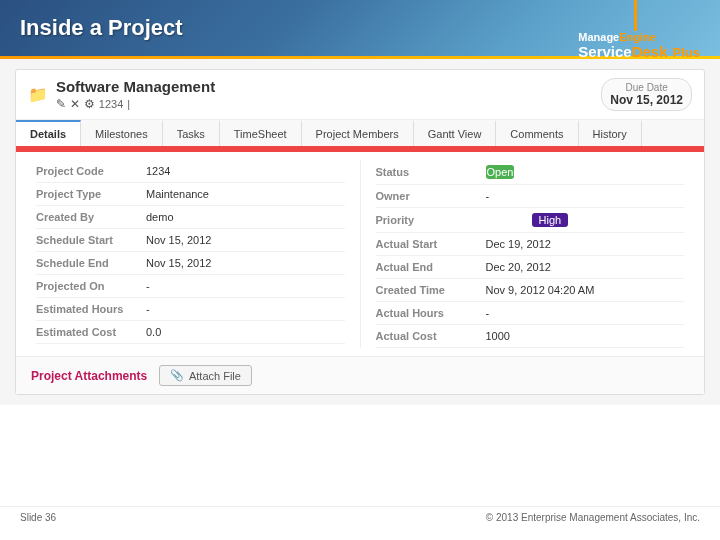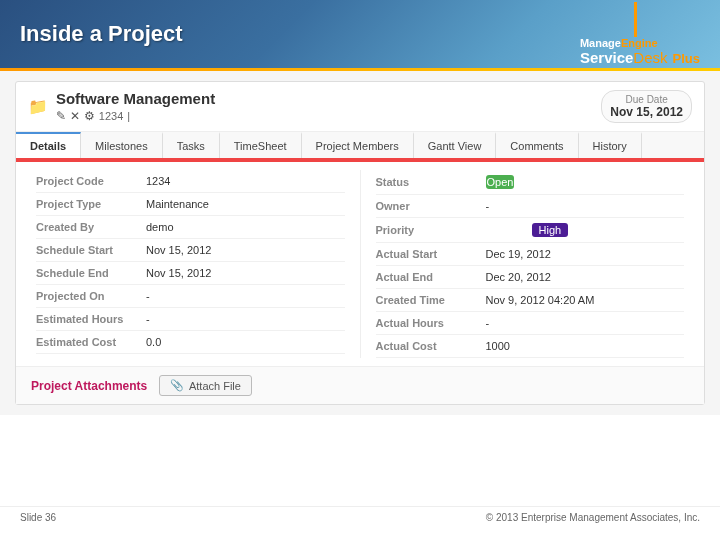--- a/index.html
+++ b/index.html
@@ -8,21 +8,21 @@
       font-size: 12px;
       background: #fff;
       width: 720px;
       height: 540px;
       overflow: hidden;
     }
 
     
     .header {
       background: linear-gradient(135deg, #2a5080 0%, #3a6fa0 40%, #5a9fc8 70%, #7abfe0 100%);
-      height: 68px;
+      height: 56px;
       display: flex;
       align-items: center;
       justify-content: space-between;
       padding: 13px 20px;
       position: relative;
     }
     .header-title {
       color: #fff;
       font-size: 22px;
       font-weight: bold;
@@ -107,21 +107,21 @@
     }
     .due-date-value {
       font-size: 12px;
       color: #333;
       font-weight: bold;
     }
 
     
     .tabs {
       display: flex;
-      border-bottom: 4px solid #ef4444;
+      border-bottom: 6px solid #ef4444;
       background: #f8f8f8;
     }
     .tab {
       padding: 6px 14px;
       font-size: 11px;
       color: #444;
       cursor: pointer;
       border-right: 1px solid #ddd;
       border-top: 2px solid transparent;
     }
@@ -230,21 +230,21 @@
 <div class="header">
   <span class="header-title">Inside a Project</span>
   <div class="logo-container">
     <div class="logo-line"></div>
     <div>
       <div style="font-size:11px; color:#fff; font-weight:bold;">
         <span>Manage</span><span style="color:#f90;">Engine</span>
       </div>
       <div style="display:flex; align-items:baseline; gap:0;">
         <span style="color:#fff; font-size:15px; font-weight:bold;">Service</span>
-          <span style="color:#f90; font-size:15px; font-weight:normal;">Desk</span>
+          <span style="color:#f90; font-size:15px; font-weight:bold;">Desk</span>
         <span style="color:#f90; font-size:13px; font-weight:bold; margin-left:5px;">Plus</span>
       </div>
     </div>
   </div>
 </div>
 <div class="accent-line"></div>
 
 <div class="content">
   <div class="project-card">
 

